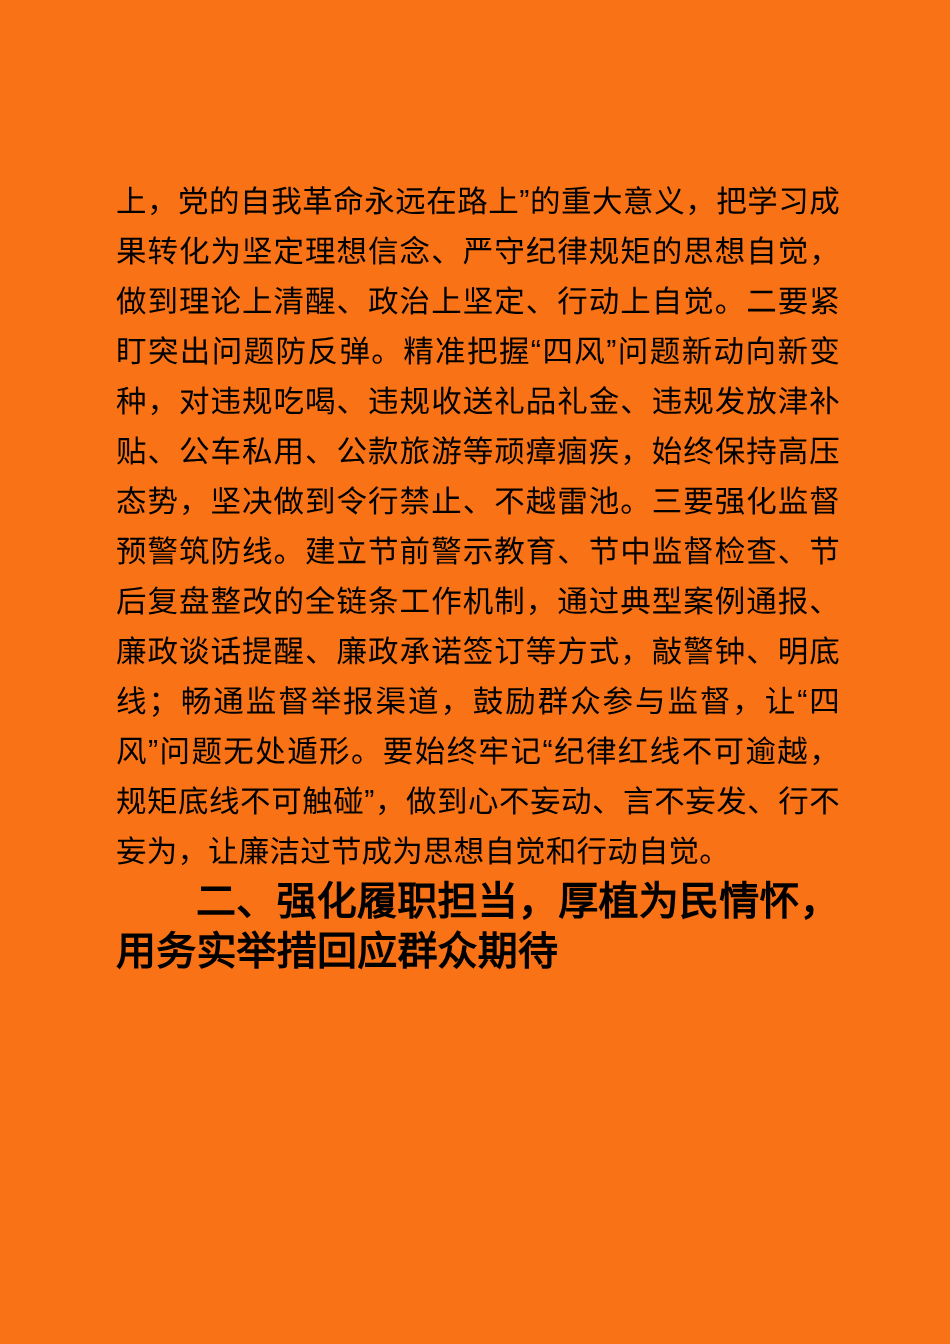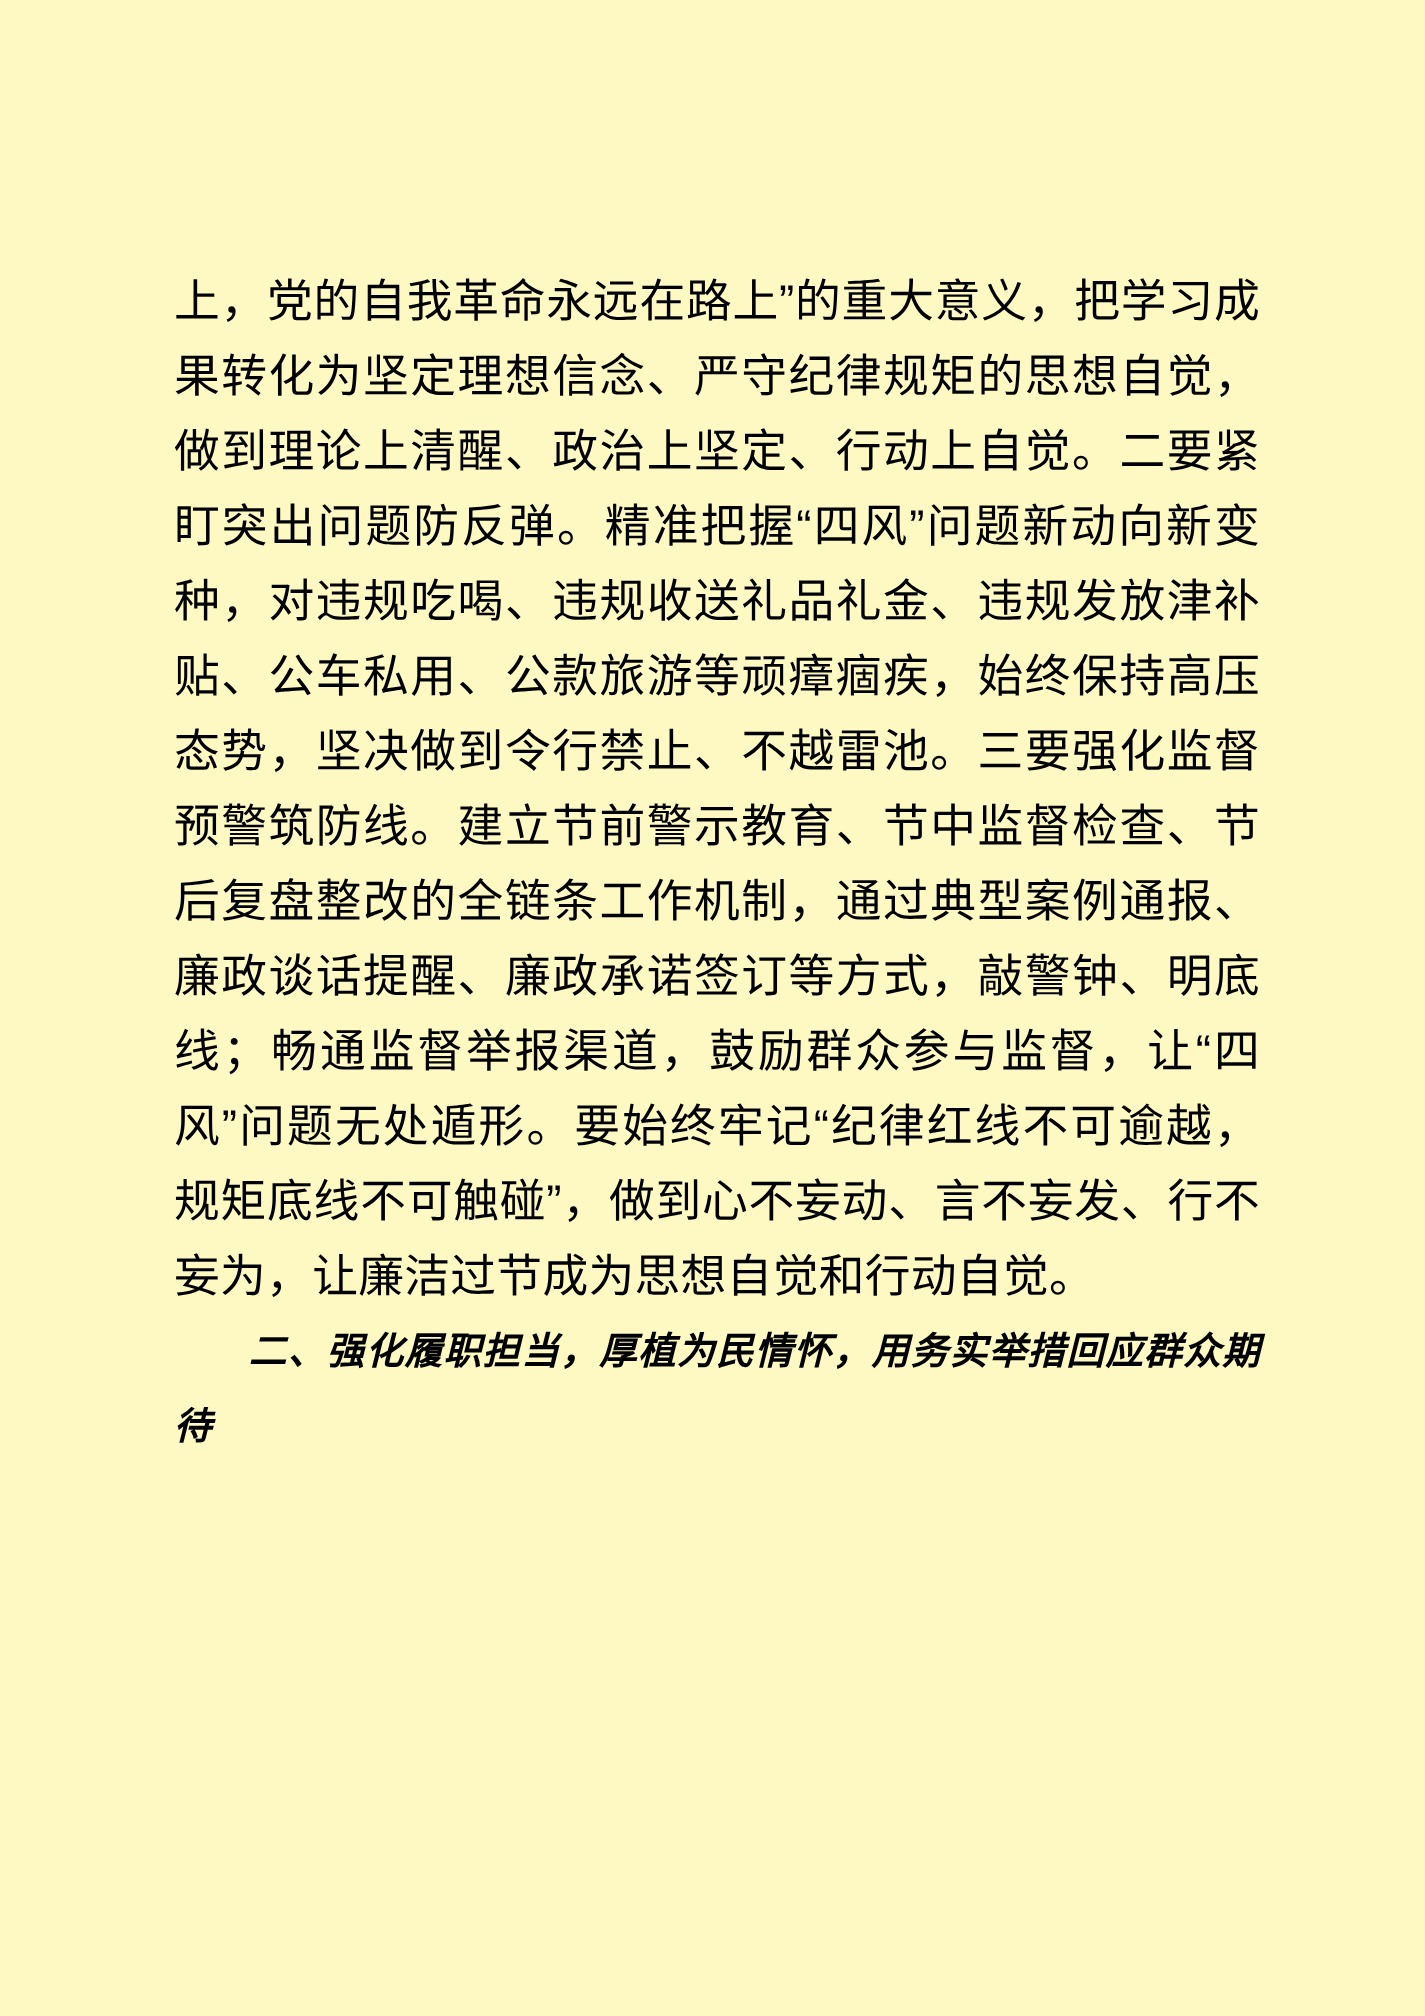--- a/index.html
+++ b/index.html
@@ -11,21 +11,21 @@
 
   body {
     font-family: "Liberation Sans", "DejaVu Sans", sans-serif;
     color: #000000;
   }
 
   .page {
     position: relative;
     width: 950px;
     height: 1344px;
-    background: #fef9c3;
+    background: #f97316;
     overflow: hidden;
     box-sizing: border-box;
   }
 
   
   .text-column {
     position: absolute;
     left: 116px;
     top: 176px;
     width: 724px;
@@ -48,30 +48,29 @@
     text-indent: 0;
   }
 
   
   .para.indented {
     text-indent: 2em;
   }
 
   .heading {
     margin: 0;
-    font-size: 25px;
+    font-size: 40px;
     line-height: 50px;
     letter-spacing: 0.2px;
     font-weight: 700;
     text-indent: 2em;
     text-align: justify;
     text-justify: inter-character;
     color: #000000;
     word-break: break-all;
-    font-style: italic;
   }
 </style>
 </head>
 <body>
 
 <div class="page">
 
   <div class="text-column">
 
     <p class="para continuation">上，党的自我革命永远在路上”的重大意义，把学习成果转化为坚定理想信念、严守纪律规矩的思想自觉，做到理论上清醒、政治上坚定、行动上自觉。二要紧盯突出问题防反弹。精准把握“四风”问题新动向新变种，对违规吃喝、违规收送礼品礼金、违规发放津补贴、公车私用、公款旅游等顽瘴痼疾，始终保持高压态势，坚决做到令行禁止、不越雷池。三要强化监督预警筑防线。建立节前警示教育、节中监督检查、节后复盘整改的全链条工作机制，通过典型案例通报、廉政谈话提醒、廉政承诺签订等方式，敲警钟、明底线；畅通监督举报渠道，鼓励群众参与监督，让“四风”问题无处遁形。要始终牢记“纪律红线不可逾越，规矩底线不可触碰”，做到心不妄动、言不妄发、行不妄为，让廉洁过节成为思想自觉和行动自觉。</p>

